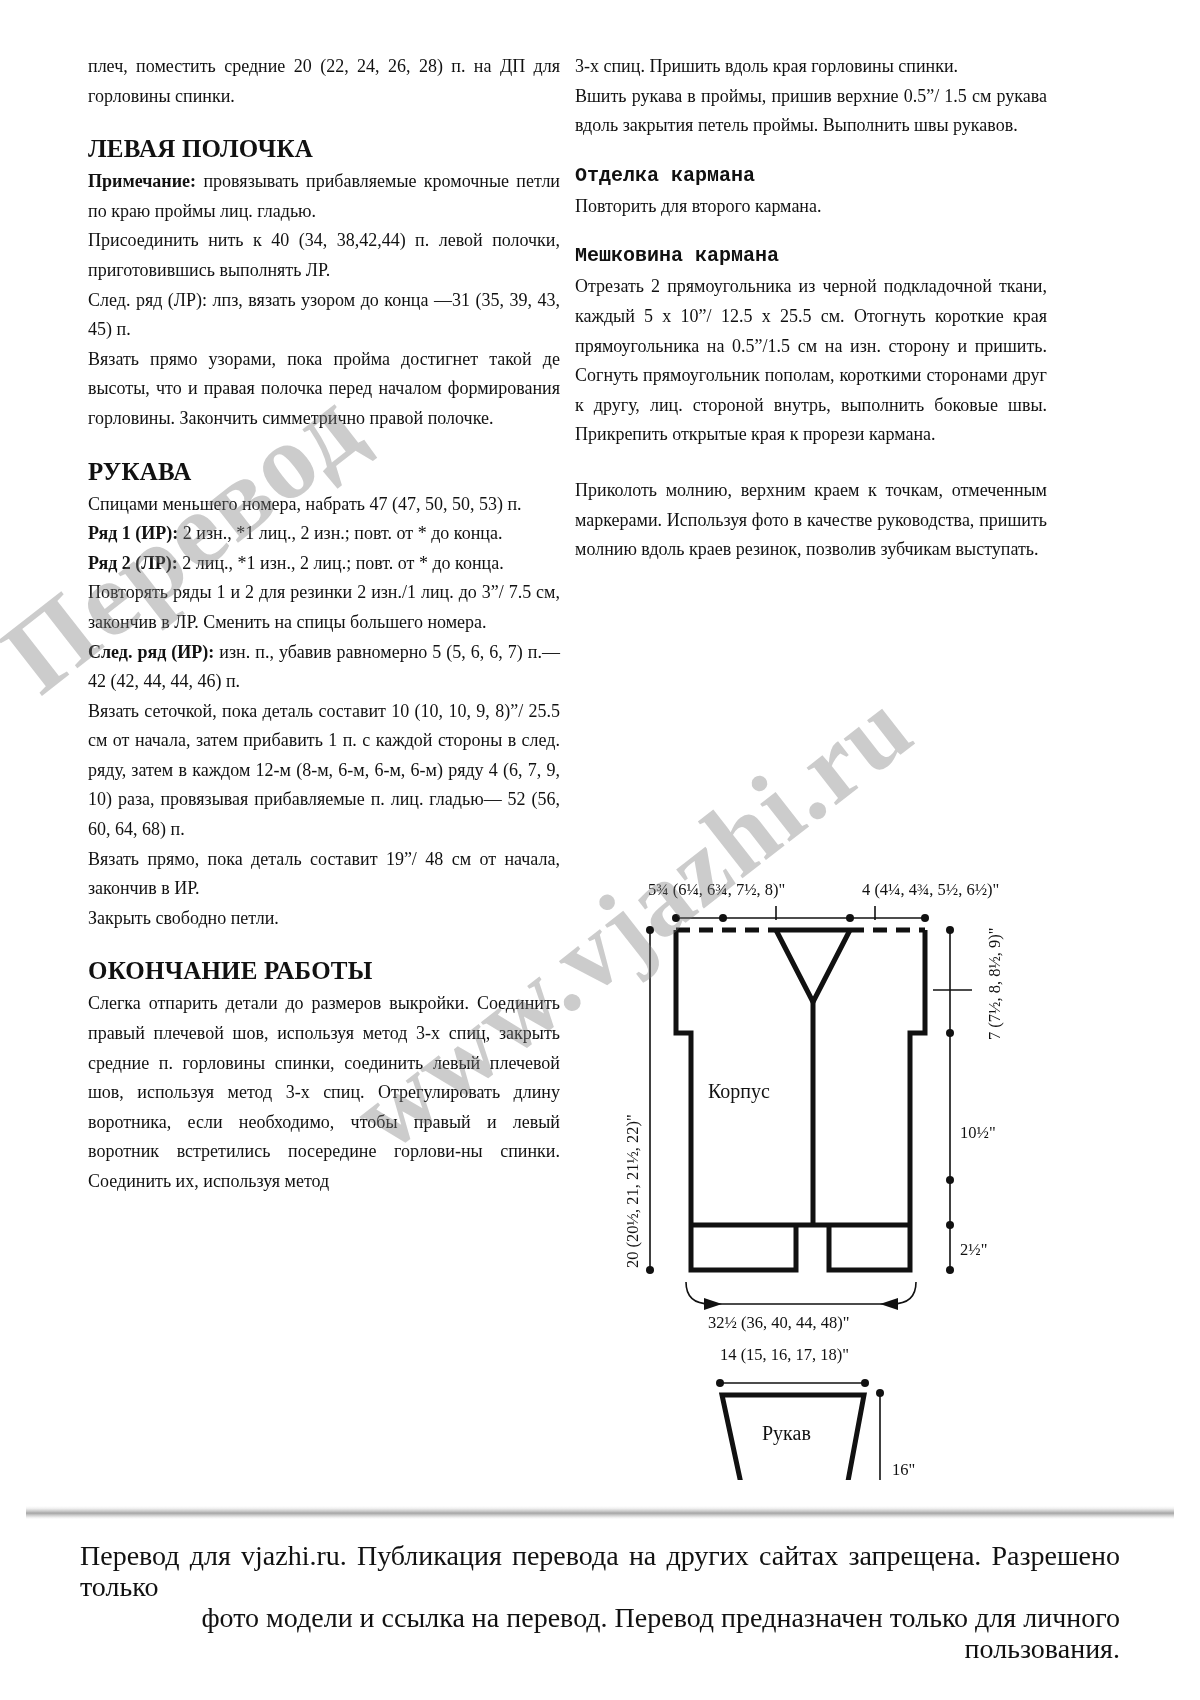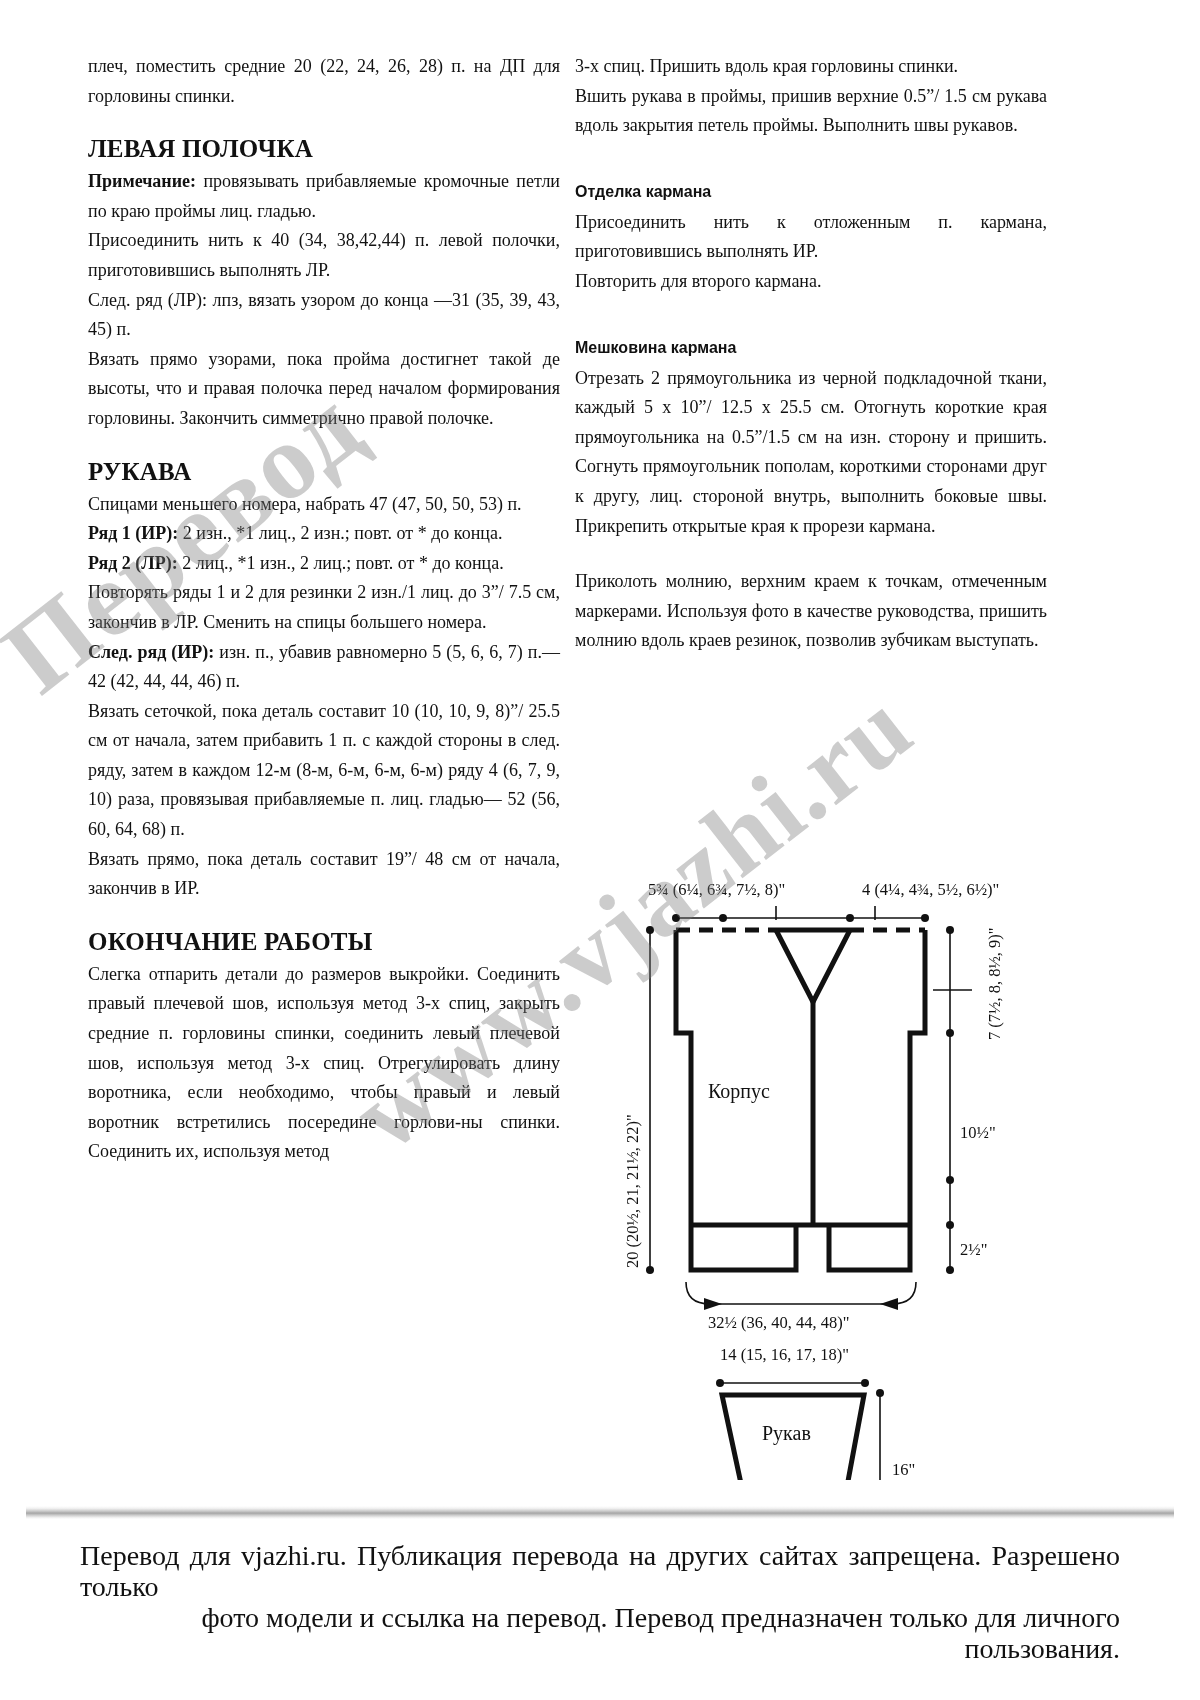--- a/index.html
+++ b/index.html
@@ -73,25 +73,25 @@
   p.para:last-child { margin-bottom: 0; }
 
   h2.sec {
     margin: 22px 0 2px 0;
     font-size: 25px;
     line-height: 32px;
     font-weight: bold;
     letter-spacing: 0.2px;
   }
   h3.sub {
-    margin: 36px 0 1px 0;
-    font-size: 16px;
+    margin: 20px 0 1px 0;
+    font-size: 20px;
     line-height: 30px;
     font-weight: bold;
-    font-family: Liberation Sans, sans-serif;
+    font-family: Liberation Mono, monospace;
   }
   .b { font-weight: bold; }
   .spacer-md { height: 26px; }
 
   
   .schematic {
     position: absolute;
     left: 600px;
     top: 880px;
     width: 470px;
@@ -155,34 +155,34 @@
       <p class="para"><span class="b">Ряд 1 (ИР):</span> <span>2 изн., *1 лиц., 2 изн.; повт. от * до конца.</span></p>
 
       <p class="para"><span class="b">Ряд 2 (ЛР):</span> <span>2 лиц., *1 изн., 2 лиц.; повт. от * до конца.</span></p>
 
       <p class="para">Повторять ряды 1 и 2 для резинки 2 изн./1 лиц. до 3”/ 7.5 см, закончив в ЛР. Сменить на спицы большего номера.</p>
 
       <p class="para"><span class="b">След. ряд (ИР):</span> <span>изн. п., убавив равномерно 5 (5, 6, 6, 7) п.—42 (42, 44, 44, 46) п.</span></p>
 
       <p class="para">Вязать сеточкой, пока деталь составит 10 (10, 10, 9, 8)”/ 25.5 см от начала, затем прибавить 1 п. с каждой стороны в след. ряду, затем в каждом 12-м (8-м, 6-м, 6-м, 6-м) ряду 4 (6, 7, 9, 10) раза, провязывая прибавляемые п. лиц. гладью— 52 (56, 60, 64, 68) п.</p>
       <p class="para">Вязать прямо, пока деталь составит 19”/ 48 см от начала, закончив в ИР.</p>
+      <p class="para">Закрыть свободно петли.</p>
 
       <h2 class="sec">ОКОНЧАНИЕ РАБОТЫ</h2>
 
       <p class="para">Слегка отпарить детали до размеров выкройки. Соединить правый плечевой шов, используя метод 3-х спиц, закрыть средние п. горловины спинки, соединить левый плечевой шов, используя метод 3-х спиц. Отрегулировать длину воротника, если необходимо, чтобы правый и левый воротник встретились посередине горлови-ны спинки. Соединить их, используя метод</p>
     </div>
 
     <div class="col col-right">
 
       <p class="para">3-х спиц. Пришить вдоль края горловины спинки.</p>
       <p class="para">Вшить рукава в проймы, пришив верхние 0.5”/ 1.5 см рукава вдоль закрытия петель проймы. Выполнить швы рукавов.</p>
 
       <h3 class="sub">Отделка кармана</h3>
 
-      <p class="para">Присоединить нить к отложенным п. кармана, приготовившись выполнять ИР.</p>
       <p class="para">Повторить для второго кармана.</p>
 
       <h3 class="sub">Мешковина кармана</h3>
 
       <p class="para">Отрезать 2 прямоугольника из черной подкладочной ткани, каждый 5 х 10”/ 12.5 х 25.5 см. Отогнуть короткие края прямоугольника на 0.5”/1.5 см на изн. сторону и пришить. Согнуть прямоугольник пополам, короткими сторонами друг к другу, лиц. стороной внутрь, выполнить боковые швы. Прикрепить открытые края к прорези кармана.</p>
 
       <div class="spacer-md"></div>
 
       <p class="para">Приколоть молнию, верхним краем к точкам, отмеченным маркерами. Используя фото в качестве руководства, пришить молнию вдоль краев резинок, позволив зубчикам выступать.</p>
     </div>

